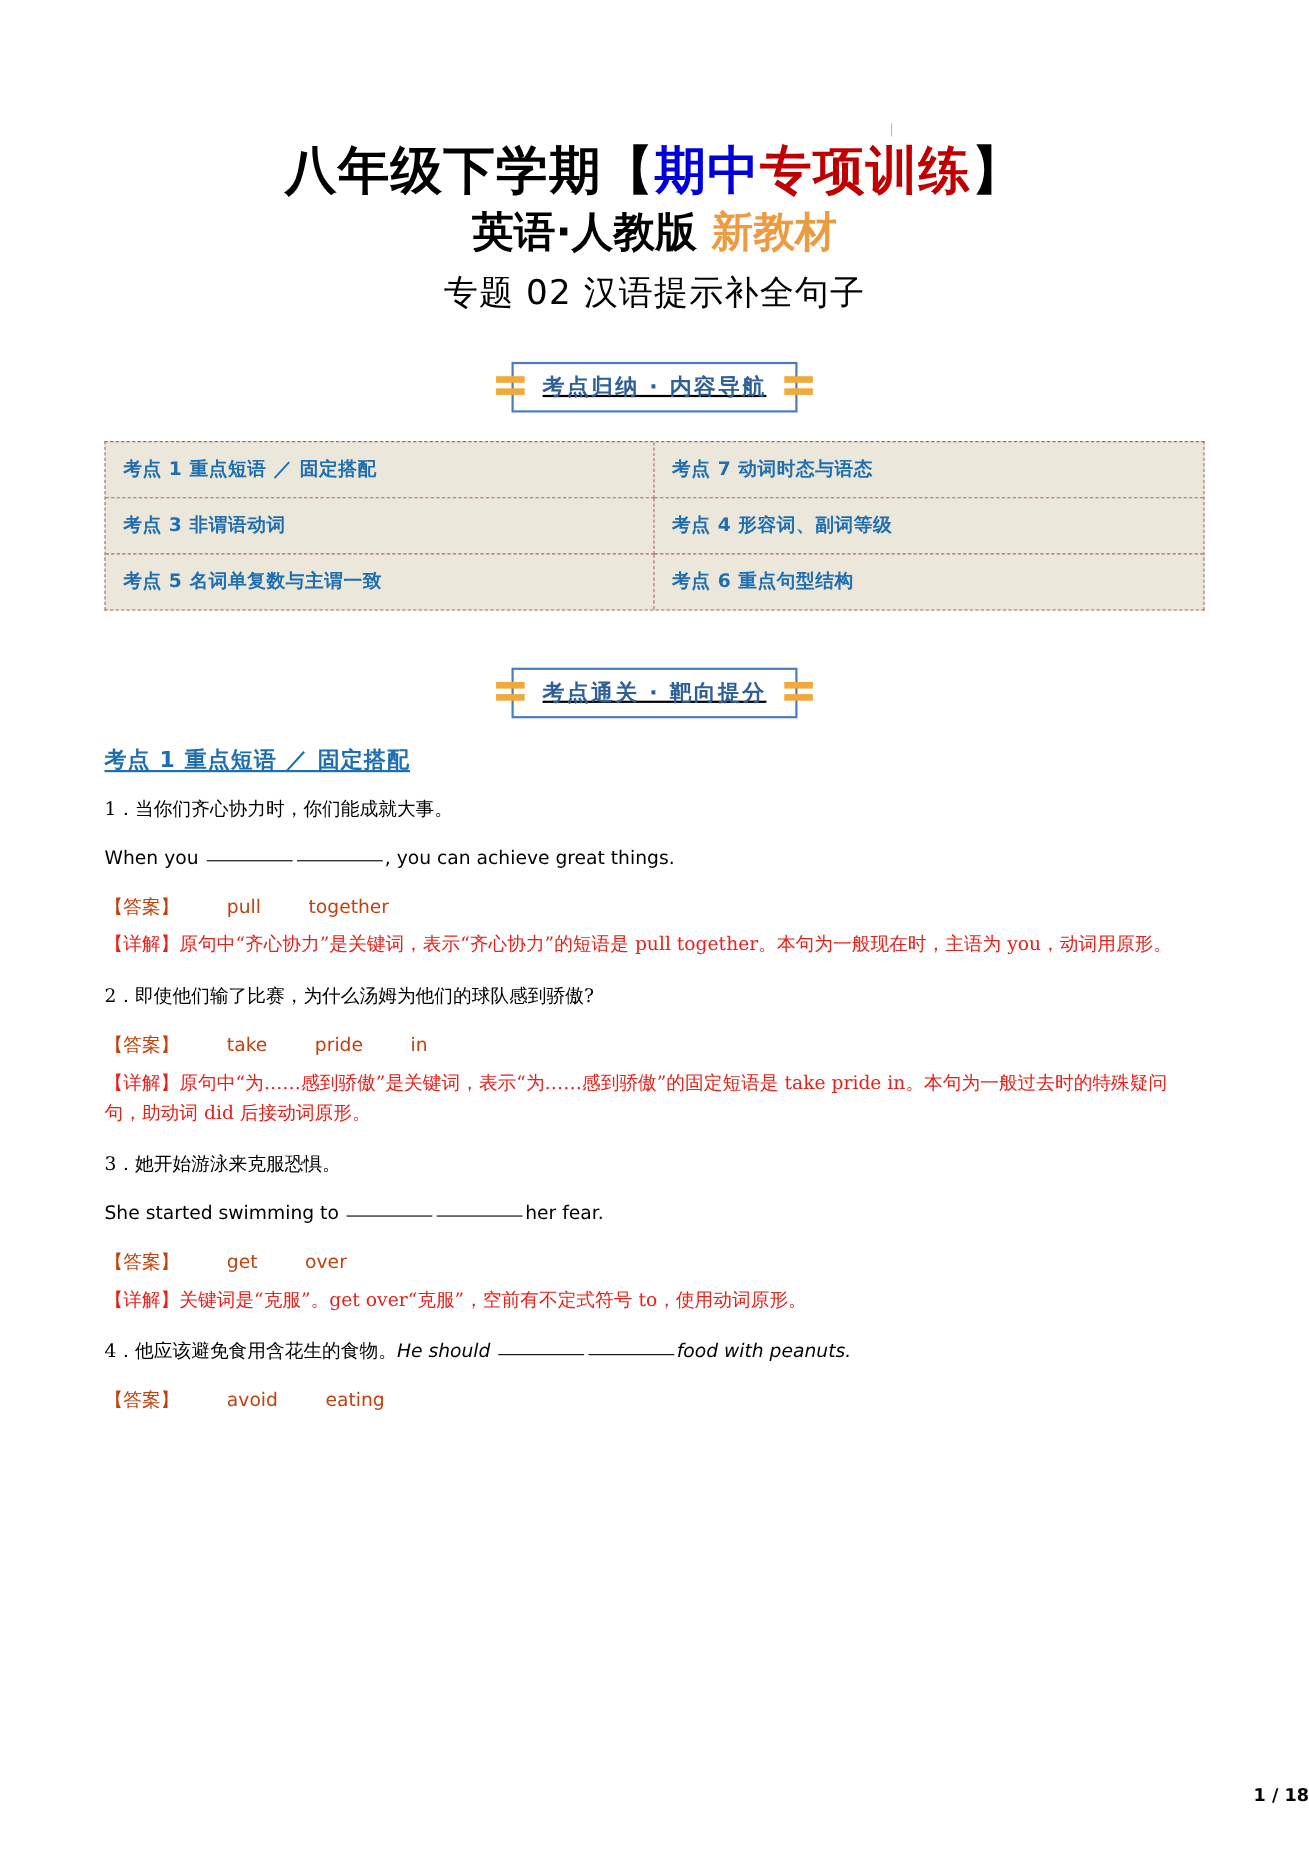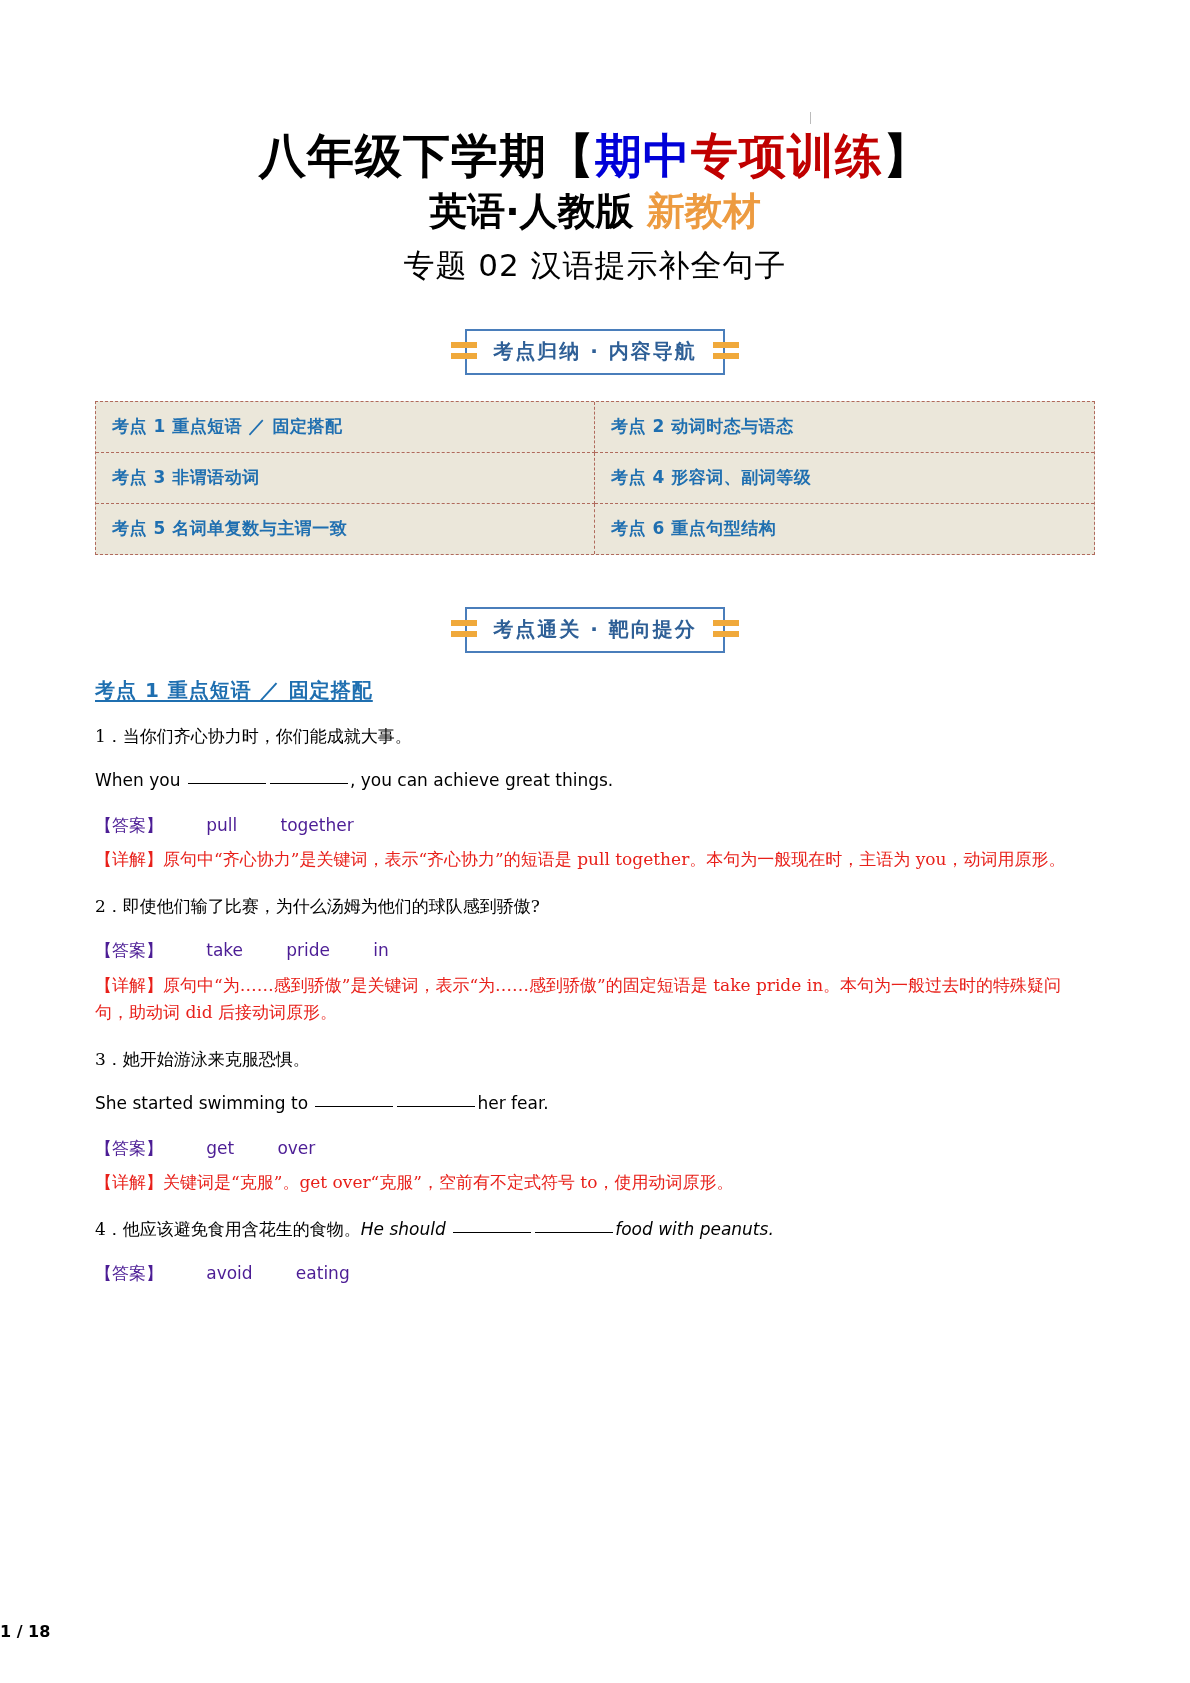--- a/index.html
+++ b/index.html
@@ -52,20 +52,21 @@
     color: #000;
     margin-top: 8px;
     letter-spacing: 1px;
   }
 
   
   .banner-row {
     display: flex;
     justify-content: center;
     margin-top: 42px;
+    text-decoration: underline;
   }
   .banner {
     position: relative;
     display: inline-flex;
     align-items: center;
     gap: 16px;
     padding: 7px 18px 8px 18px;
     border: 2px solid #4a7ebb;
     background: #ffffff;
   }
@@ -148,21 +149,21 @@
   }
   .blank {
     display: inline-block;
     width: 78px;
     border-bottom: 1.6px solid #000;
     margin: 0 2px;
     vertical-align: 2px;
   }
   .ans-line {
     margin-top: 19px;
-    color: #4c1d95;
+    color: #c2410c;
     font-size: 17px;
     font-family: "DejaVu Sans", sans-serif;
     white-space: pre;
     line-height: 1.5;
   }
   .ans-label { font-family: "DejaVu Serif", serif; }
   .exp-line {
     margin-top: 8px;
     color: #e8201a;
     font-size: 17px;
@@ -180,21 +181,21 @@
     font-family: "DejaVu Sans", sans-serif;
     font-style: italic;
   }
 
   
   .footer {
     position: absolute;
     left: 0;
     right: 0;
     bottom: 42px;
-    text-align: left;
+    text-align: right;
     font-family: "DejaVu Sans", sans-serif;
     font-weight: 700;
     font-size: 16px;
     color: #000;
   }
   .tick {
     position: absolute;
     left: 810px;
     top: 112px;
     width: 1px;
@@ -218,21 +219,21 @@
   <div class="banner-row">
     <div class="banner">
       <span class="mark left"></span>
       <span class="btext">考点归纳 · 内容导航</span>
       <span class="mark right"></span>
     </div>
   </div>
 
   <div class="nav-table">
     <div class="nav-cell col-left">考点 1  重点短语 ／ 固定搭配</div>
-    <div class="nav-cell">考点 2  动词时态与语态</div>
+    <div class="nav-cell">考点 7  动词时态与语态</div>
     <div class="nav-cell col-left">考点 3  非谓语动词</div>
     <div class="nav-cell">考点 4  形容词、副词等级</div>
     <div class="nav-cell col-left last-row">考点 5  名词单复数与主谓一致</div>
     <div class="nav-cell last-row">考点 6  重点句型结构</div>
   </div>
 
   <div class="banner-row" style="margin-top:52px;">
     <div class="banner">
       <span class="mark left"></span>
       <span class="btext">考点通关 · 靶向提分</span>

